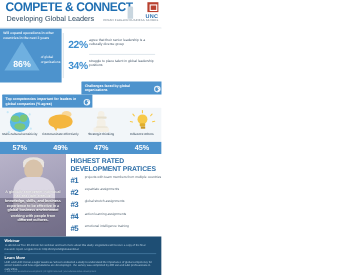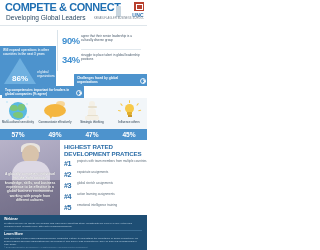--- a/index.html
+++ b/index.html
@@ -26,21 +26,21 @@
   .logo-wrap{position:absolute;right:3px;top:2px;width:36px;height:20px;}
   .logo-mark{position:absolute;right:0;top:0;width:10px;height:9px;background:#b8402f;}
   .logo-mark:after{content:"";position:absolute;left:1.5px;top:1.5px;right:1.5px;bottom:1.5px;border:0.8px solid #fff;}
   .logo-unc{position:absolute;right:0;top:10px;font-size:5px;font-weight:bold;color:#2a6fae;letter-spacing:0.3px;}
   .logo-unc-sub{position:absolute;right:0;top:15px;font-size:2.6px;color:#6c7a86;letter-spacing:0.1px;white-space:nowrap;}
   .logo-book{position:absolute;right:26px;top:6px;width:5px;height:11px;background:#c9d6df;border-radius:1px 1px 0 0;}
   .hdr-rule{position:absolute;left:0;top:25px;width:147px;height:1px;background:#dfe6eb;}
 
   
   .statband{position:absolute;left:0;top:26px;width:147px;height:49px;background:#ffffff;}
-  .leftstat{position:absolute;left:0;top:0;width:56px;height:49px;background:#4d93cd;margin-top:20px;}
+  .leftstat{position:absolute;left:0;top:0;width:56px;height:49px;background:#4d93cd;}
   .leftstat-label{
     position:absolute;left:3px;top:2px;width:48px;
     font-size:3.1px;line-height:4px;color:#eaf3fa;font-weight:bold;
   }
   .tri{
     position:absolute;left:4px;top:12px;width:0;height:0;
     border-left:16px solid transparent;border-right:16px solid transparent;
     border-bottom:26px solid #6fb0e0;
   }
   .tri-pct{
@@ -183,21 +183,21 @@
       <div class="leftstat-label">Will expand operations in other countries in the next 3 years</div>
       <div class="tri"></div>
       <div class="tri-pct">86%</div>
       <div class="tri-note">of global organizations</div>
     </div>
 
     <div class="divider-v"></div>
 
     <div class="rightstats">
       <div class="rstat" style="top:6px;">
-        <div class="num">90%</div>
+        <div class="num">22%</div>
         <div class="txt">agree that their senior leadership is a culturally diverse group</div>
         <div class="rule"></div>
       </div>
       <div class="rstat" style="top:25px;">
         <div class="num">34%</div>
         <div class="txt">struggle to place talent in global leadership positions</div>
       </div>
     </div>
   </div>
 

